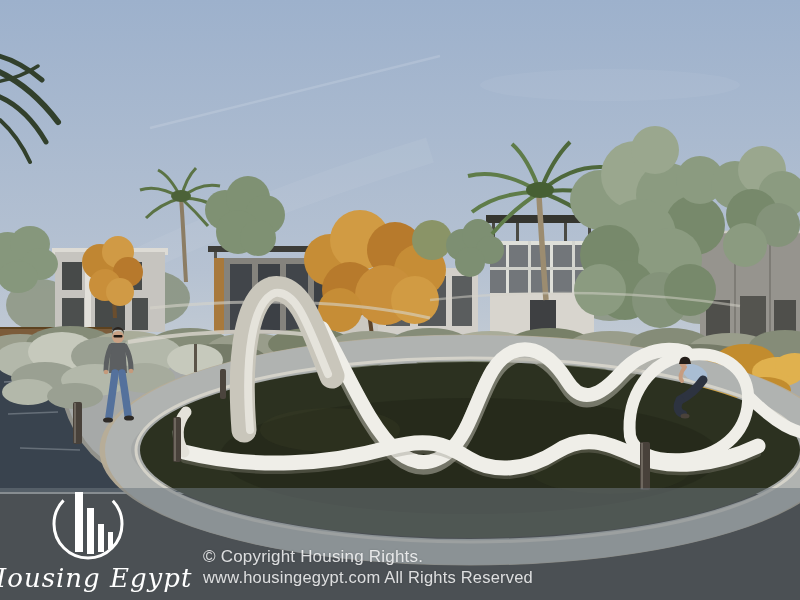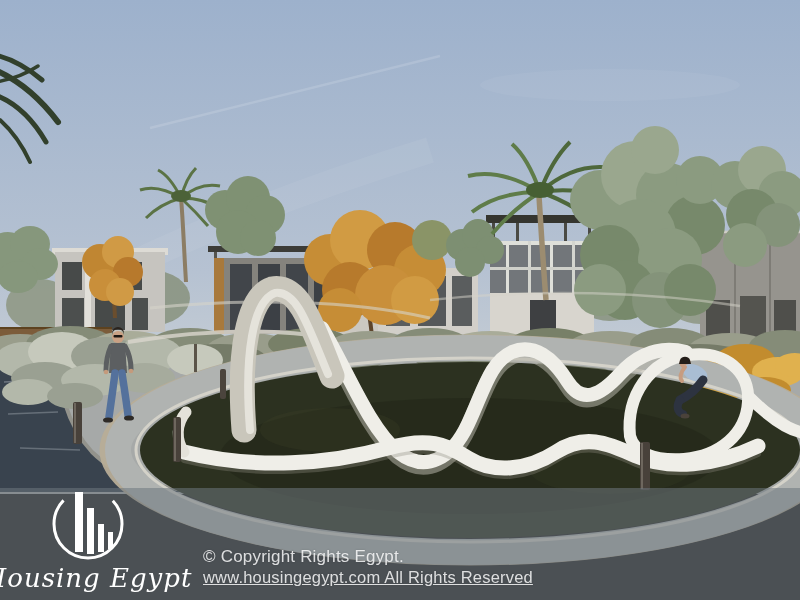--- a/index.html
+++ b/index.html
@@ -11,21 +11,21 @@
     background:rgba(110,118,126,0.55);
   }
   .logo-svg{position:absolute;left:0;top:0;}
   .copyright{
     position:absolute;left:203px;top:58px;
     color:rgba(255,255,255,0.82);
     font-family:"Liberation Sans",sans-serif;
     text-shadow:0 0 2px rgba(40,45,50,0.25);
   }
   .copyright .line1{font-size:17px;line-height:21px;letter-spacing:.2px;}
-  .copyright .line2{font-size:16.5px;line-height:21px;letter-spacing:.2px;text-decoration:underline;}
+  .copyright .line2{font-size:16.5px;line-height:21px;letter-spacing:.2px;}
 </style>
 </head>
 <body>
 
 <div class="stage">
 
 <svg class="scene" width="800" height="600" viewBox="0 0 800 600">
   <defs>
     <linearGradient id="skyGrad" x1="0" y1="0" x2="0" y2="1">
       <stop offset="0" stop-color="#9db1cc"></stop>
@@ -371,18 +371,18 @@
     <circle cx="88" cy="36" r="34" fill="none" stroke="#ffffff" stroke-width="3" stroke-dasharray="132.7 55"></circle>
     <g fill="#ffffff">
       <rect x="75" y="4" width="8" height="60"></rect>
       <rect x="87" y="20" width="7" height="46"></rect>
       <rect x="98" y="36" width="6" height="28"></rect>
       <rect x="108" y="44" width="5" height="17"></rect>
     </g>
     <text x="88" y="99" text-anchor="middle" font-family="DejaVu Serif, serif" font-style="italic" font-size="26" letter-spacing="1" fill="#ffffff">Housing Egypt</text>
   </svg>
   <div class="copyright">
-    <div class="line1">© Copyright Rights Egypt.</div>
+    <div class="line1">© Copyright Housing Rights.</div>
     <div class="line2">www.housingegypt.com All Rights Reserved</div>
   </div>
 </div>
 
 </div>
 
 </body></html>

